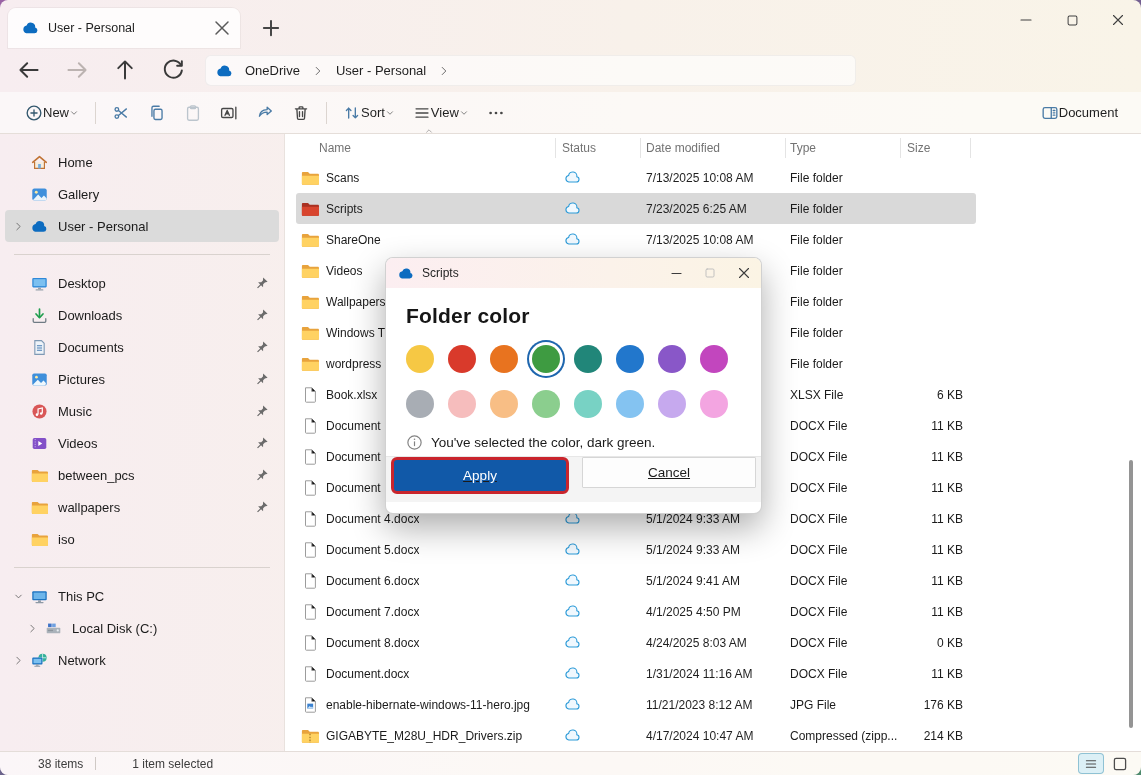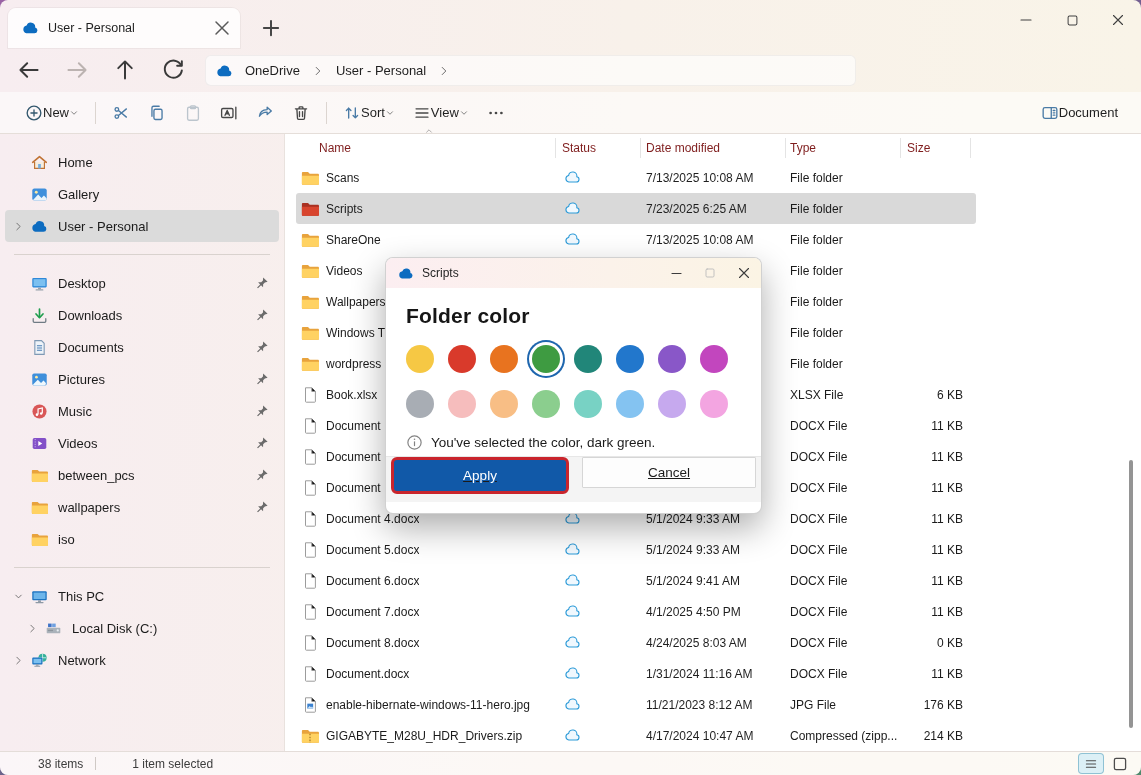--- a/index.html
+++ b/index.html
@@ -62,21 +62,21 @@
   .side-item { height:32px; margin:0 5px; display:flex; align-items:center; border-radius:4px; font-size:13px; }
   .side-item.selected { background:#dbdbdb; }
   .side-item.indent { margin-left:19px; }
   .chev { width:26px; display:flex; align-items:center; justify-content:center; color:#5f5f5f; }
   .chev svg { width:11px; height:11px; }
   .s16 { width:17px; height:17px; flex:0 0 17px; }
   .side-label { margin-left:10px; flex:1; white-space:nowrap; overflow:hidden; }
   .pin { width:14px; height:14px; margin-right:10px; color:#6b6b6b; flex:0 0 14px; }
   .side-div { height:1px; background:#d9d2ce; margin:12px 14px; }
   .file-pane { flex:1; background:#ffffff; border-left:1px solid #e9e2de; position:relative; }
-  .cols-header { height:28px; margin-left:11px; display:flex; align-items:center; font-size:12px; color:#7f1d1d; position:relative; }
+  .cols-header { height:28px; margin-left:11px; display:flex; align-items:center; font-size:12px; color:#737373; position:relative; }
   .hcell { position:relative; height:20px; display:flex; align-items:center; border-right:1px solid #e4e4e4; }
   .hc-name { width:260px; padding-left:23px; }
   .hc-status { width:85px; padding-left:6px; }
   .hc-date { width:145px; padding-left:5px; }
   .hc-type { width:115px; padding-left:4px; }
   .hc-size { width:70px; padding-left:6px; border-right:1px solid #e4e4e4; }
   .sort-ind { position:absolute; left:128px; top:-11px; width:10px; height:8px; color:#7a7a7a; }
   .rows { margin-left:11px; }
   .frow { height:31px; width:680px; display:flex; align-items:center; font-size:12px; border-radius:3px; }
   .frow.selected { background:#d9d9d9; }

